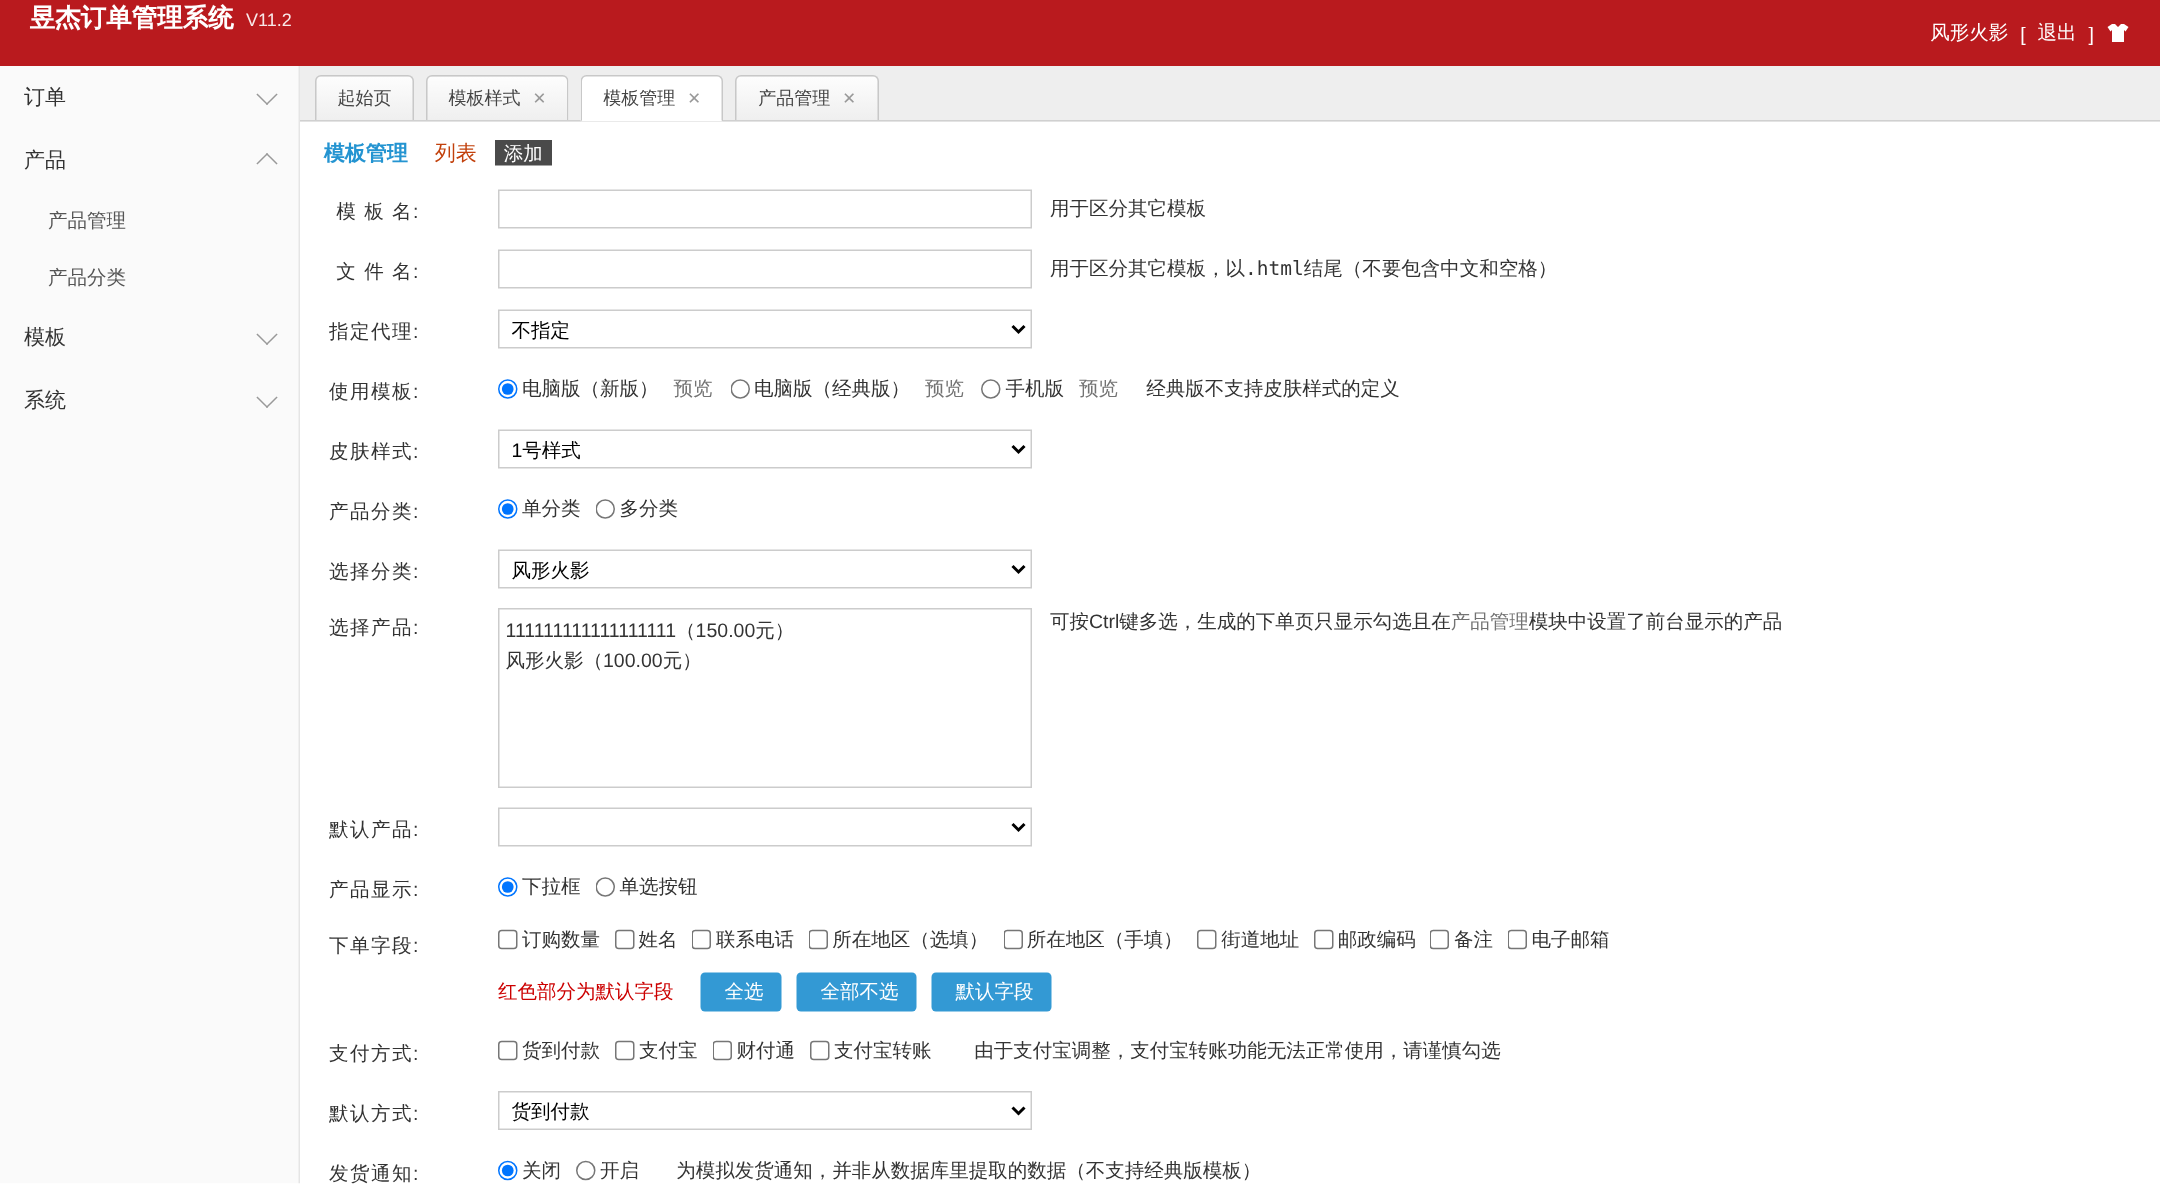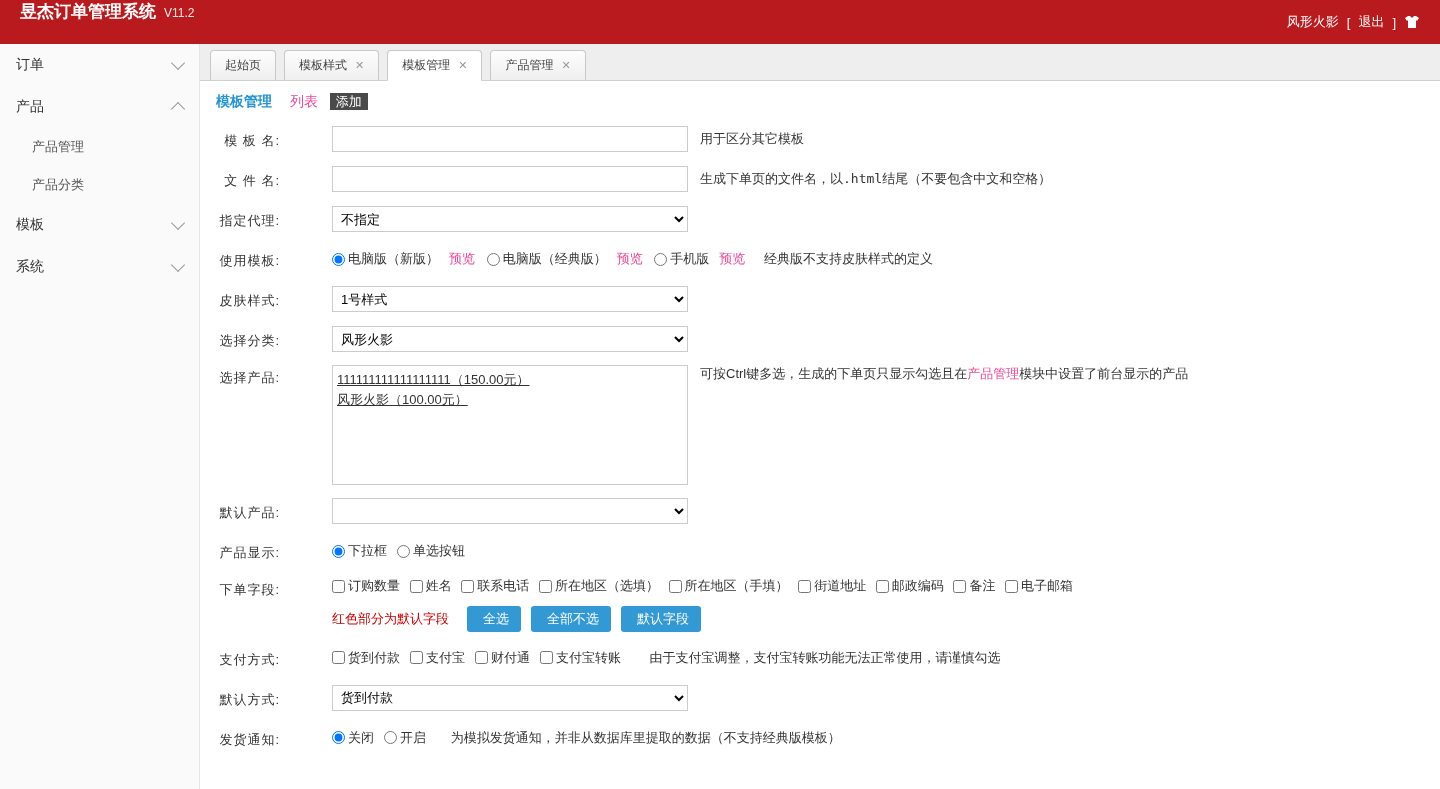--- a/index.html
+++ b/index.html
@@ -20,36 +20,36 @@
 .toggle-handle { position: absolute; left: 200px; top: 50%; width: 12px; height: 50px; background: #e8e8e8; border: 1px solid #ccc; border-left: none; display: flex; align-items: center; justify-content: center; cursor: pointer; transform: translateY(-50%); }
 .toggle-handle::before { content: ''; width: 0; height: 0; border-top: 5px solid transparent; border-bottom: 5px solid transparent; border-right: 5px solid #888; }
 .content { flex: 1; position: relative; display: flex; flex-direction: column; }
 .tabs { background: #eee; border-bottom: 1px solid #d0d0d0; display: flex; padding-left: 10px; padding-top: 6px; gap: 4px; }
 .tab { padding: 6px 14px; background: linear-gradient(#fdfdfd, #efefef); border: 1px solid #c8c8c8; border-bottom: none; margin-right: 4px; border-radius: 4px 4px 0 0; cursor: pointer; display: flex; align-items: center; gap: 8px; font-size: 12px; color: #444; }
 .tab.active { background: #fff; border-bottom: 1px solid #fff; margin-bottom: -1px; }
 .tab-close { color: #999; cursor: pointer; font-size: 11px; }
 .content-body { flex: 1; overflow-y: scroll; padding: 12px 16px 20px 16px; background: #fff; position: relative; }
 .breadcrumb { margin-bottom: 14px; font-size: 14px; }
 .breadcrumb .bc-main { color: #2494d1; font-weight: bold; }
-.breadcrumb .bc-list { color: #ec4899; margin-left: 14px; }
+.breadcrumb .bc-list { color: #c2410c; margin-left: 14px; }
 .breadcrumb .bc-add { background: #4a4a4a; color: #fff; padding: 1px 6px; margin-left: 8px; font-size: 13px; }
 .form-row { display: flex; align-items: flex-start; margin-bottom: 12px; min-height: 28px; gap: 44px; }
 .form-row.aligned { align-items: center; }
 .form-label { width: 72px; text-align: right; padding-right: 8px; padding-top: 4px; letter-spacing: 1px; color: #333; flex-shrink: 0; }
 .form-control { flex: 1; display: flex; align-items: center; flex-wrap: wrap; gap: 4px; }
 input[type="text"], select { height: 26px; border: 1px solid #ccc; padding: 0 4px; font-size: 13px; font-family: inherit; }
 input[type="text"] { width: 356px; }
 select { width: 356px; background: #fff; }
 .hint { margin-left: 8px; color: #333; }
 .hint .code { font-family: monospace; }
-.radio-label, .checkbox-label { display: inline-flex; align-items: center; margin-right: 6px; cursor: pointer; }
+.radio-label, .checkbox-label { display: inline-flex; margin-right: 6px; cursor: pointer; }
 .radio-label input, .checkbox-label input { margin-right: 3px; }
-.link { color: #ec4899; text-decoration: none; cursor: pointer; }
+.link { color: #737373; text-decoration: none; cursor: pointer; }
 .listbox { width: 356px; height: 120px; border: 1px solid #ccc; padding: 4px; font-size: 13px; line-height: 1.5; overflow: auto; }
-.listbox div { cursor: pointer; text-decoration: underline; }
+.listbox div { cursor: pointer; }
 .warn-red { color: #c00; }
 .btn { padding: 4px 12px; border: none; border-radius: 3px; color: #fff; cursor: pointer; font-size: 13px; font-family: inherit; }
 .btn-primary { background: #3399d4; padding-left: 16px; }
 .btn-group { display: flex; gap: 10px; margin-left: 18px; }
 </style>
 </head>
 <body>
 
 <div class="header">
   <div class="header-left">
@@ -124,21 +124,21 @@
           <input type="text" style="">
           <span class="hint">用于区分其它模板</span>
         </div>
       </div>
 
       <div class="form-row aligned">
         <div class="form-label">文 件 名:</div>
         <div class="form-control">
           <input type="text" style="">
           <span class="hint">
-            <span>生成下单页的文件名，以</span><span class="code">.html</span><span>结尾（不要包含中文和空格）</span>
+            <span>用于区分其它模板，以</span><span class="code">.html</span><span>结尾（不要包含中文和空格）</span>
           </span>
         </div>
       </div>
 
       <div class="form-row aligned">
         <div class="form-label">指定代理:</div>
         <div class="form-control">
           <select><option>不指定</option></select>
         </div>
       </div>
@@ -165,20 +165,33 @@
         </div>
       </div>
 
       <div class="form-row aligned">
         <div class="form-label">皮肤样式:</div>
         <div class="form-control">
           <select><option>1号样式</option></select>
         </div>
       </div>
 
+      <div class="form-row aligned">
+        <div class="form-label">产品分类:</div>
+        <div class="form-control">
+          <label class="radio-label">
+              <input type="radio" name="cat" checked="" style="">
+              <span>单分类</span>
+            </label>
+          <label class="radio-label">
+              <input type="radio" name="cat" style="">
+              <span>多分类</span>
+            </label>
+        </div>
+      </div>
 
       <div class="form-row aligned">
         <div class="form-label">选择分类:</div>
         <div class="form-control">
           <select><option>风形火影</option></select>
         </div>
       </div>
 
       <div class="form-row">
         <div class="form-label">选择产品:</div>

